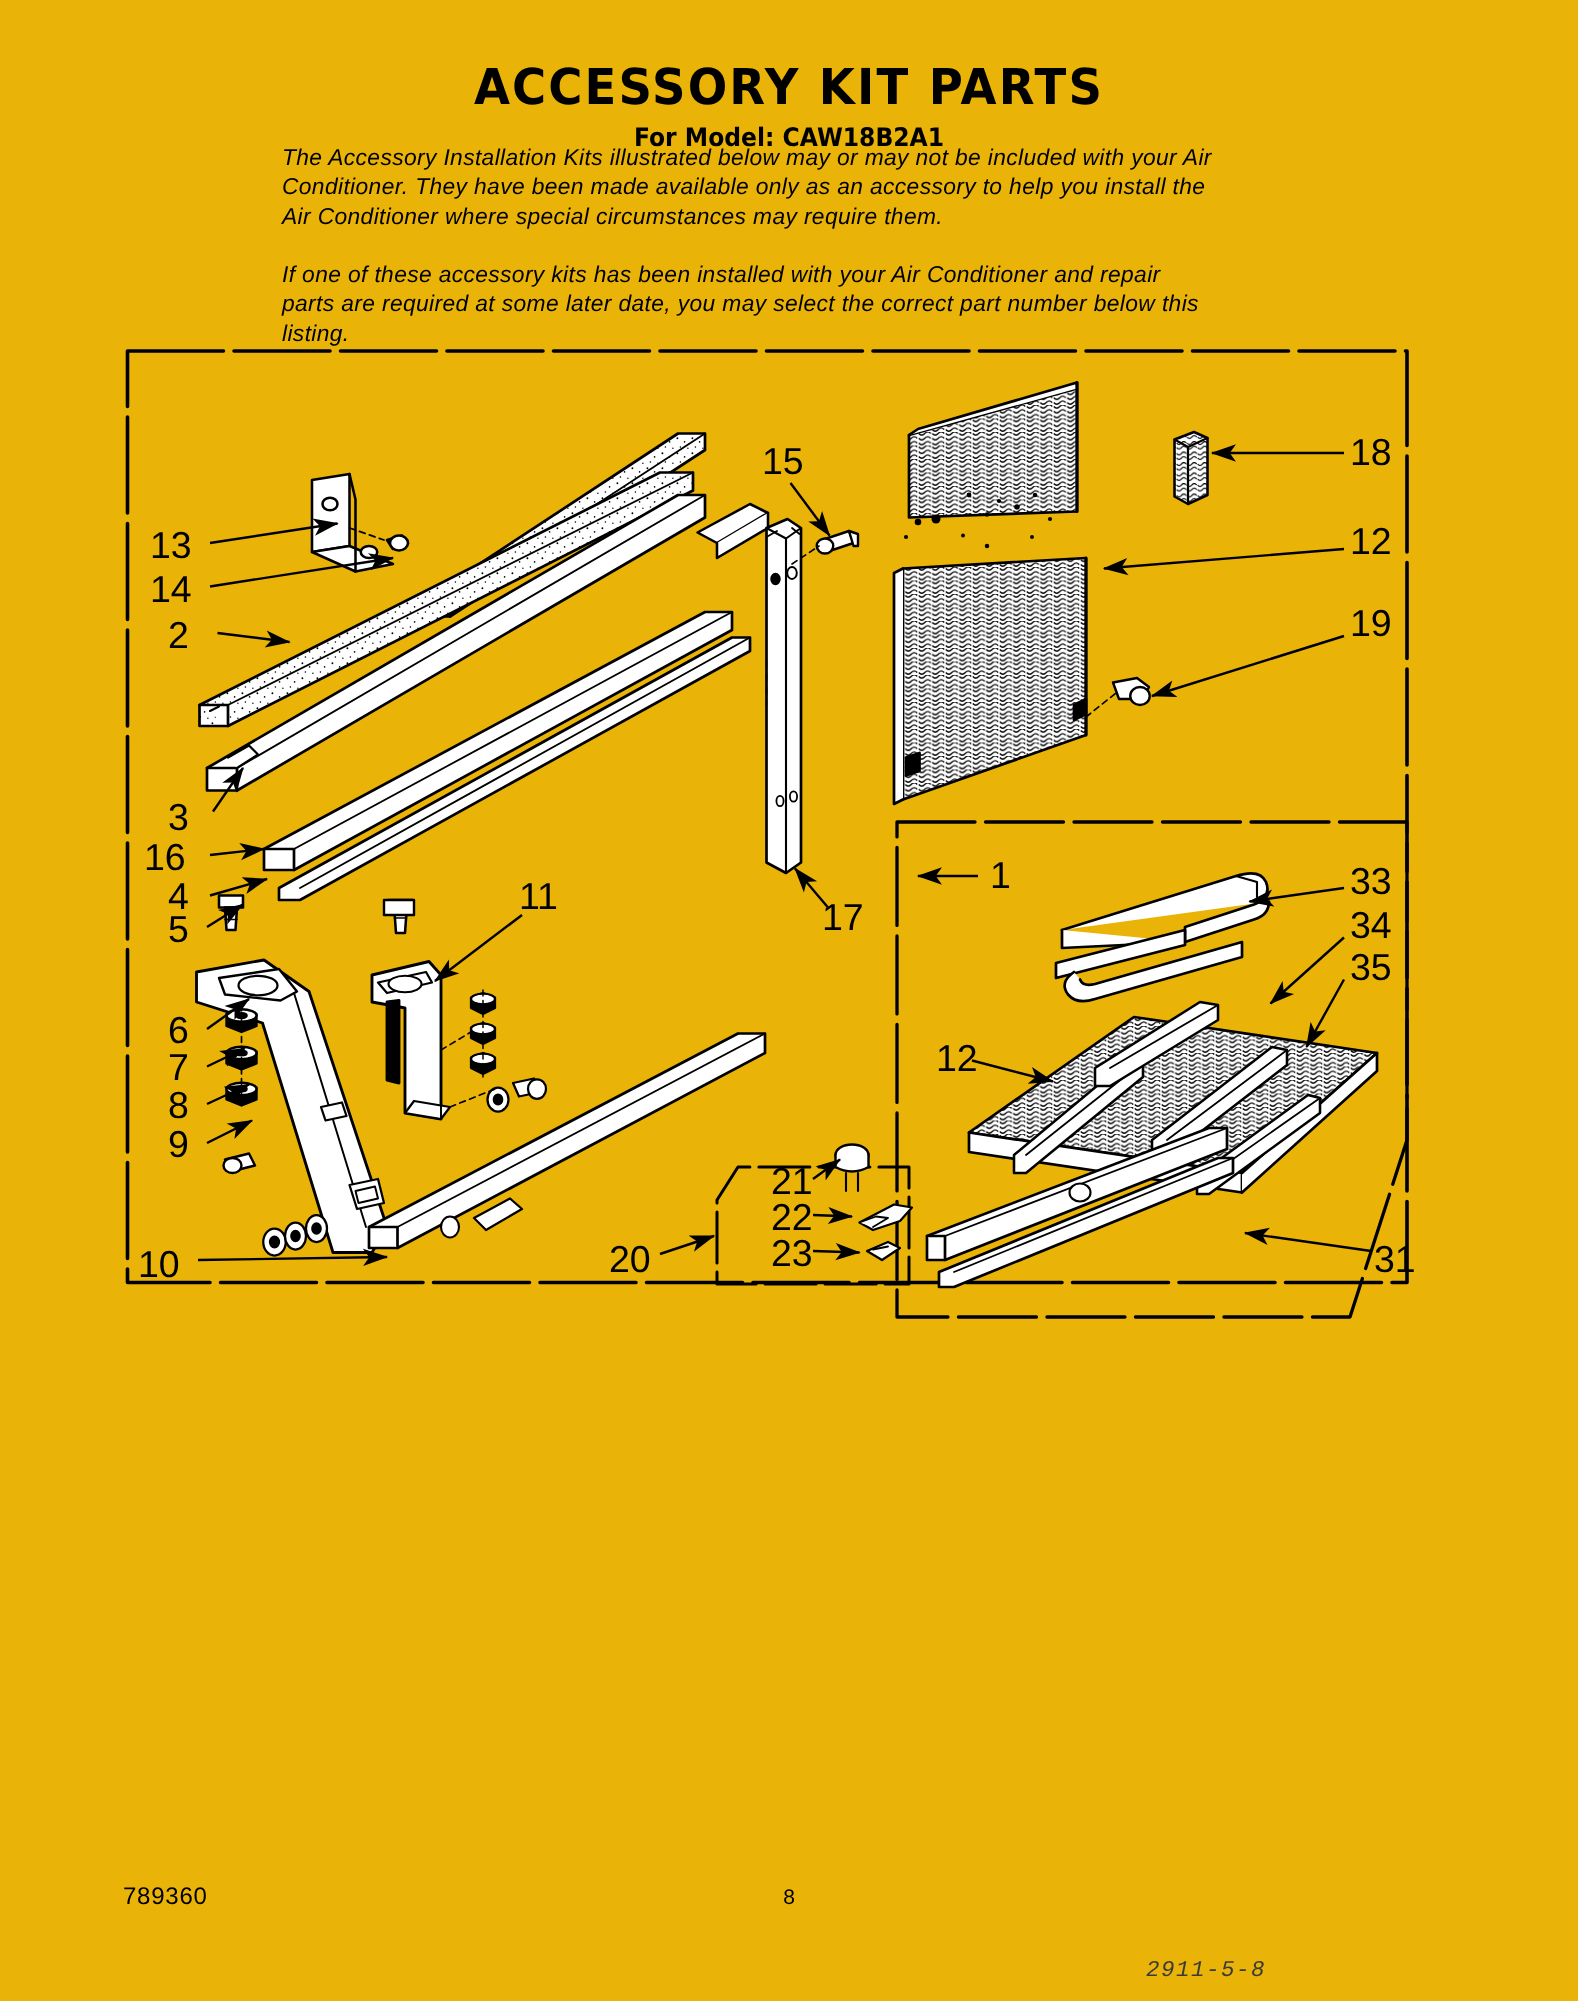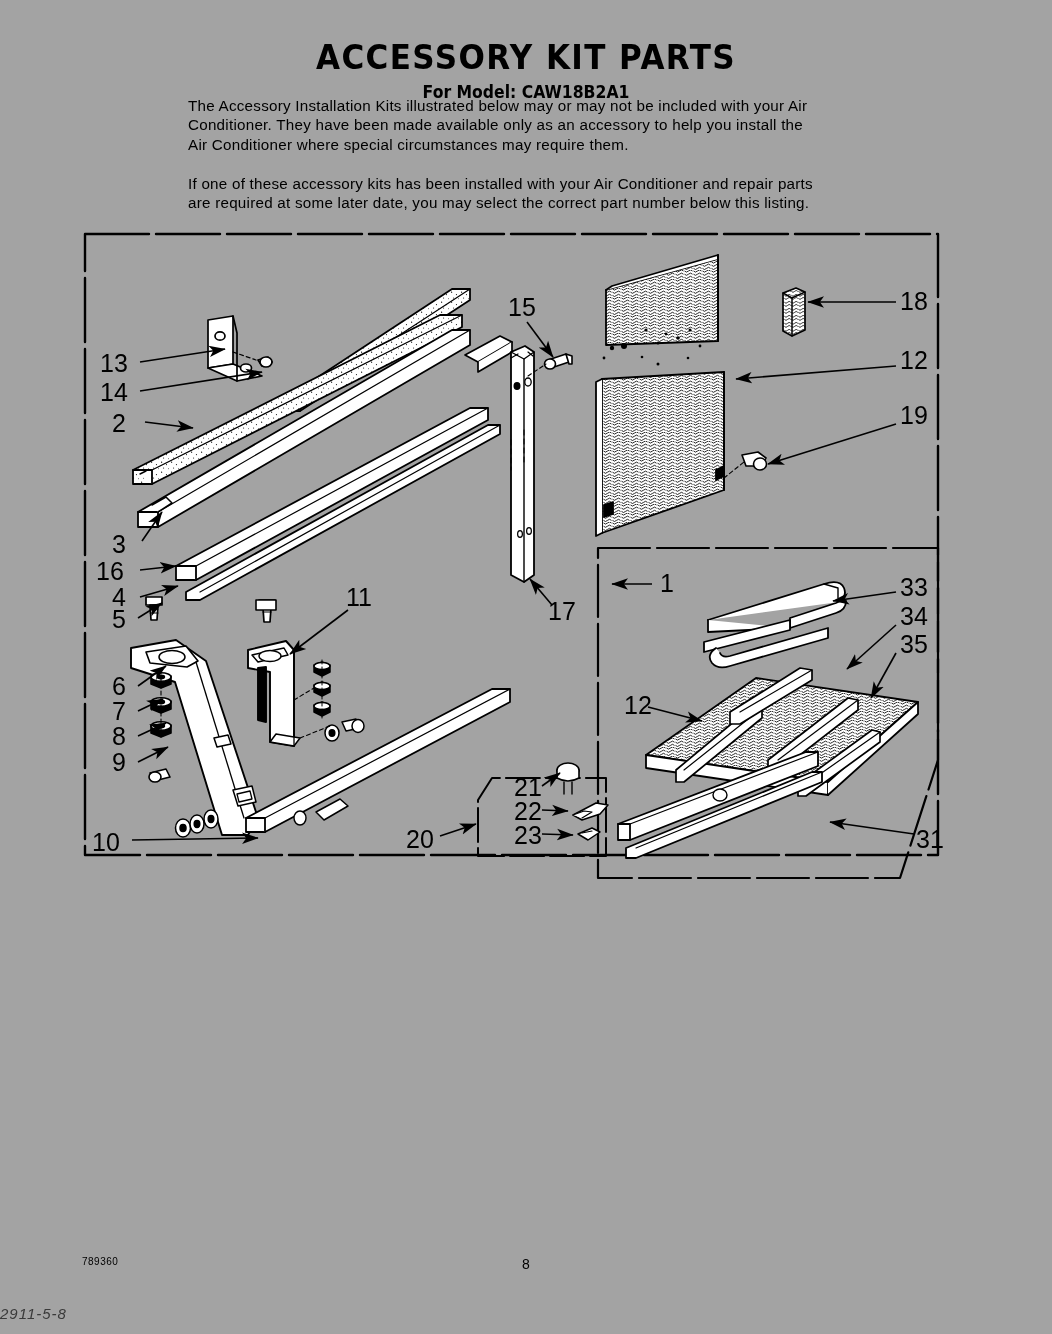--- a/index.html
+++ b/index.html
@@ -9,21 +9,21 @@
     background: #ffffff;
   }
   body {
     font-family: "Liberation Sans", sans-serif;
     color: #000000;
   }
   #page {
     position: relative;
     width: 1052px;
     height: 1334px;
-    background: #a3a3a3;
+    background: #eab308;
     overflow: hidden;
   }
 
   
   #header {
     position: absolute;
     left: 0; top: 0;
     width: 1052px;
   }
   #doc-title {
@@ -45,57 +45,58 @@
   }
   .para {
     position: absolute;
     left: 188px;
     width: 625px;
     font-size: 15.2px;
     line-height: 19.3px;
     font-family: "Liberation Sans", sans-serif;
     letter-spacing: 0.25px;
     text-align: left;
+    font-style: italic;
   }
   #para-1 { top: 96px; }
   #para-2 { top: 174px; }
 
   
   #diagram {
     position: absolute;
     left: 0; top: 0;
     width: 1052px;
     height: 1334px;
     pointer-events: none;
   }
   #diagram svg { display: block; }
 
   
   #footer-left {
     position: absolute;
     left: 82px; top: 1256px;
-    font-size: 10px;
+    font-size: 16px;
     font-family: "Liberation Sans", sans-serif;
     letter-spacing: 0.5px;
   }
   #footer-page {
     position: absolute;
     left: 0; top: 1256px;
     width: 1052px;
     text-align: center;
     font-size: 14px;
     font-family: "Liberation Sans", sans-serif;
   }
   #footer-mark {
     position: absolute;
     left: 0; top: 1305px;
     width: 844px;
-    text-align: left;
+    text-align: right;
     font-size: 15px;
-    font-family: Liberation Sans, sans-serif;
+    font-family: Liberation Mono, monospace;
     font-style: italic;
     color: #3a3a3a;
     letter-spacing: 1px;
   }
 </style>
 </head>
 <body>
 
 <div id="page">
 

